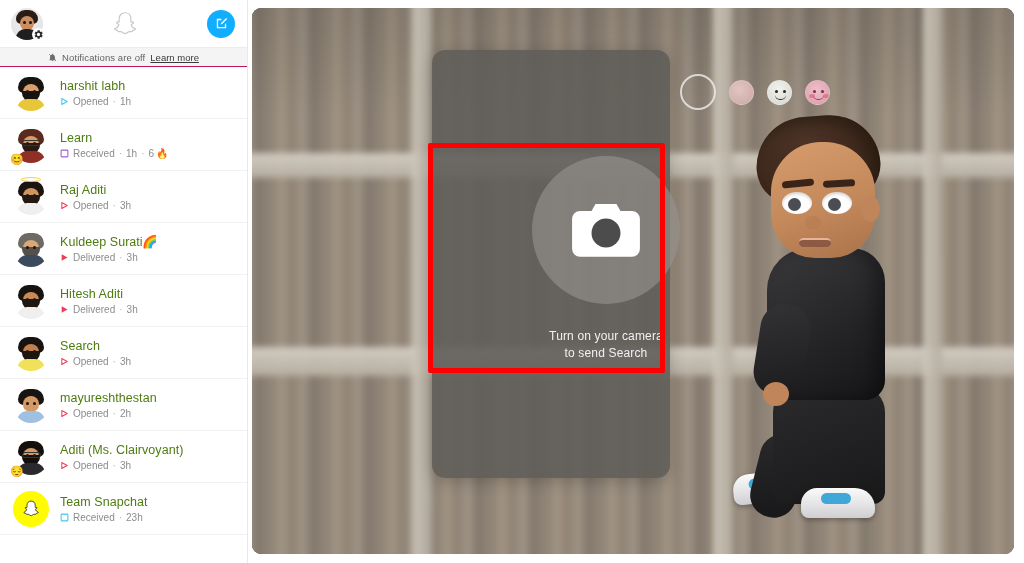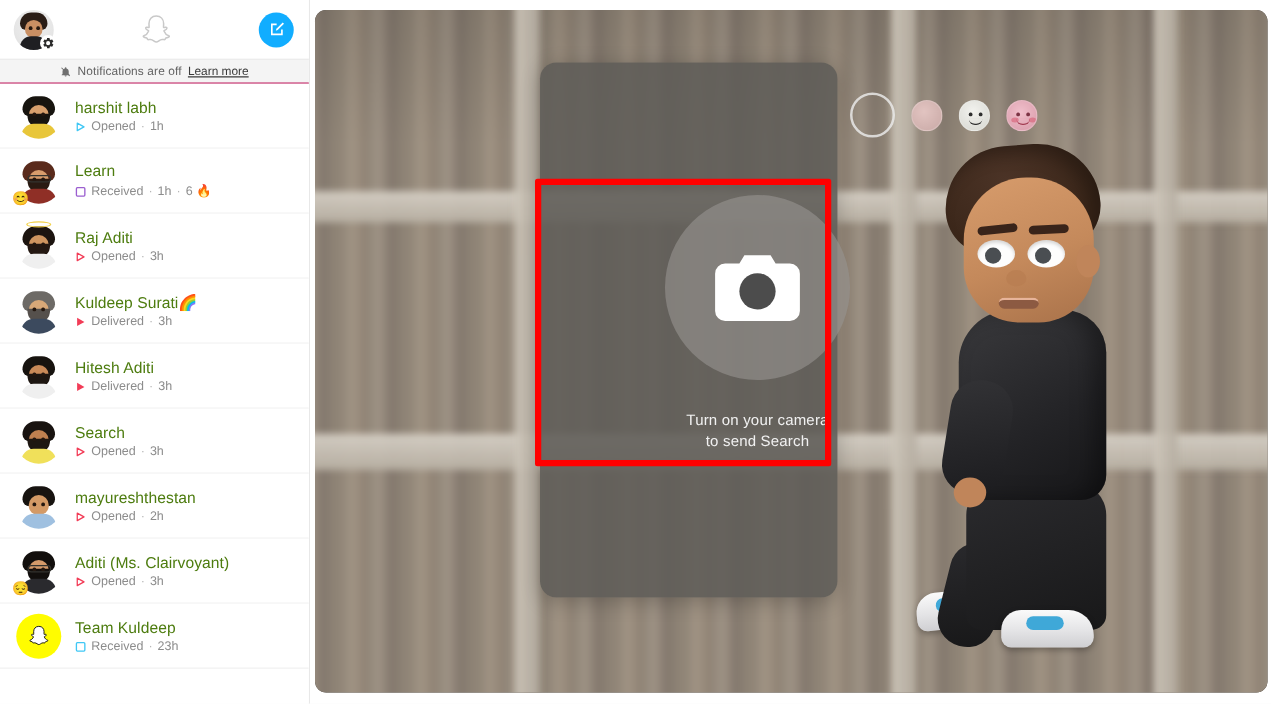--- a/index.html
+++ b/index.html
@@ -746,21 +746,21 @@
         </div>
         <div class="chat-row">
           <div class="chat-avatar">
             <div class="ca-ghost">
               <svg viewBox="0 0 32 32" fill="#ffffff" stroke="#111" stroke-width="1.1">
                 <path d="M16 4.5c-3.8 0-5.9 2.8-5.9 6.1 0 1.3.1 2.6.1 3.1-.4.3-1 .2-1.5 0-.7-.2-1.2.2-1.2.8 0 .8 1.1 1.4 2.1 1.8.3.1.3.3.2.6-.6 1.5-1.9 3-3.8 3.7-.5.2-.6.6-.2.85.7.5 1.8.8 2.6.95.2.05.3.2.33.43.1.48.24.95.86.95.48 0 1.05-.14 1.8-.1.95.05 1.8.43 2.65 1.05.86.62 1.52.95 2.1.95s1.24-.33 2.1-.95c.85-.62 1.7-1 2.65-1.05.75-.04 1.32.1 1.8.1.62 0 .76-.47.86-.95.03-.23.13-.38.33-.43.8-.15 1.9-.45 2.6-.95.4-.25.3-.65-.2-.85-1.9-.7-3.2-2.2-3.8-3.7-.1-.3-.1-.5.2-.6 1-.4 2.1-1 2.1-1.8 0-.6-.5-1-1.2-.8-.5.2-1.1.3-1.5 0 0-.5.1-1.8.1-3.1 0-3.3-2.1-6.1-5.9-6.1z" stroke-linejoin="round"></path>
               </svg>
             </div>
           </div>
           <div class="chat-meta">
-            <div class="chat-name">Team Kuldeep</div>
+            <div class="chat-name">Team Snapchat</div>
             <div class="chat-status">
               <span>
                 <svg class="status-icon" viewBox="0 0 16 16" fill="none" stroke="#3FC7F5" stroke-width="1.9">
                   <rect x="2" y="2" width="12" height="12" rx="1.4"></rect>
                 </svg>
               </span>
               <span class="status-label">Received</span>
               <span class="status-sep">·</span>
               <span class="status-label">23h</span>
             </div>

